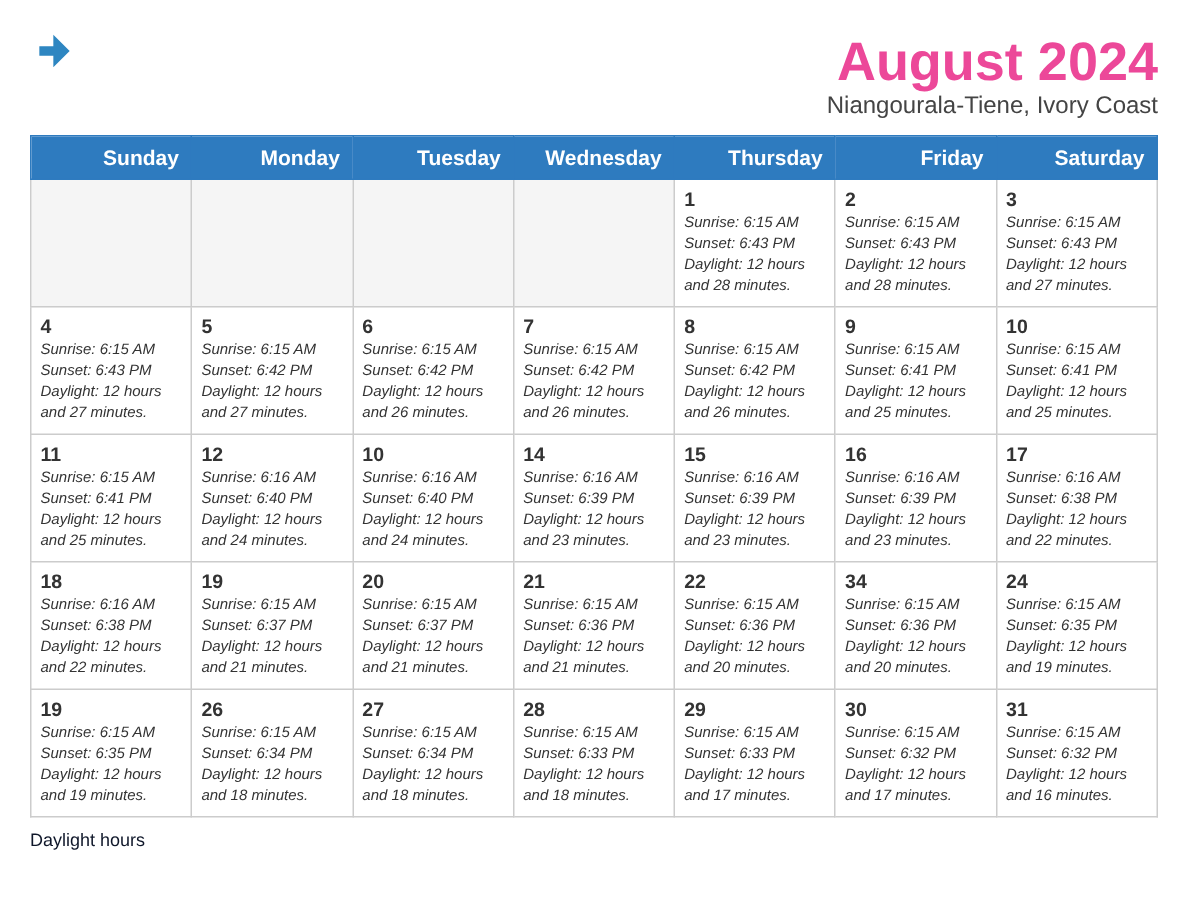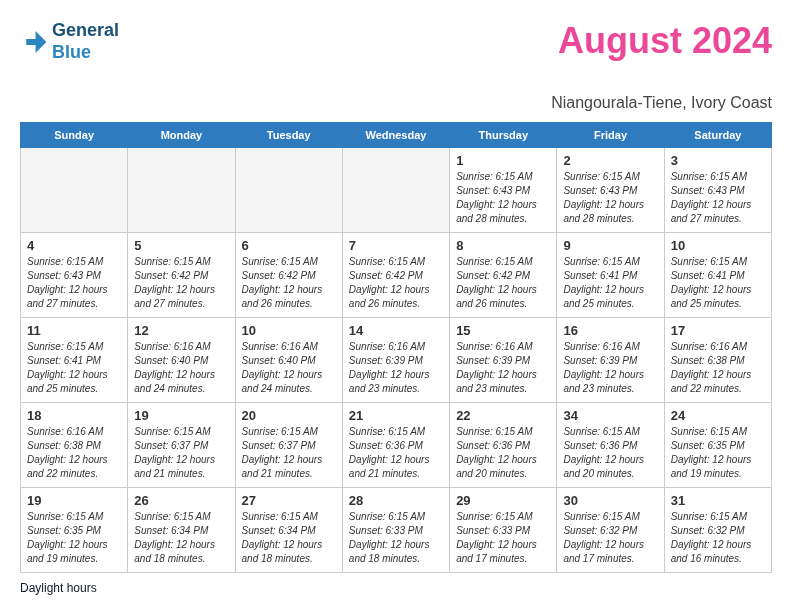--- a/index.html
+++ b/index.html
@@ -35,33 +35,32 @@
       text-align: right;
     }
     .month-year {
       font-size: 36px;
       font-weight: bold;
       color: #ec4899;
     }
     .location {
       font-size: 16px;
       color: #444;
-      margin-top: 32px;
     }
     .calendar-table {
       width: 100%;
       border-collapse: collapse;
       table-layout: fixed;
     }
     .calendar-table th {
       background-color: #2e7bbf;
       color: #fff;
-      text-align: center;
+      text-align: right;
       padding: 6px 8px;
-      font-size: 11px;
+      font-size: 14px;
       font-weight: bold;
       border: 1px solid #2e7bbf;
     }
     .calendar-table td {
       border: 1px solid #ccc;
       vertical-align: top;
       padding: 5px 6px;
       font-size: 10.5px;
       color: #333;
       height: 85px;
@@ -90,24 +89,20 @@
   </style>
 </head>
 <body>
 
 <div class="header-section">
   <div class="logo">
     <svg class="logo-icon" viewBox="0 0 36 36">
       <rect x="0" y="0" width="36" height="36" fill="white"></rect>
       <polygon points="20,4 34,18 20,32 20,22 8,22 8,14 20,14" fill="#2e86c1"></polygon>
     </svg>
-    <div class="logo-text">
-      <div>General</div>
-      <div style="color:#2e86c1;">Blue</div>
-    </div>
   </div>
   <div class="title-section">
     <div class="month-year">August 2024</div>
     <div class="location">Niangourala-Tiene, Ivory Coast</div>
   </div>
 </div>
 
 <table class="calendar-table">
   <thead>
     <tr>

